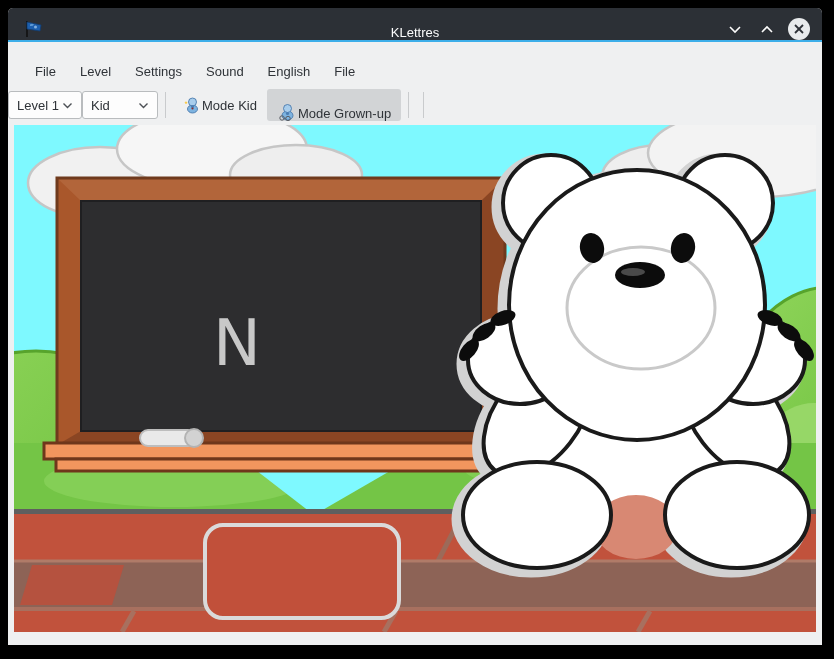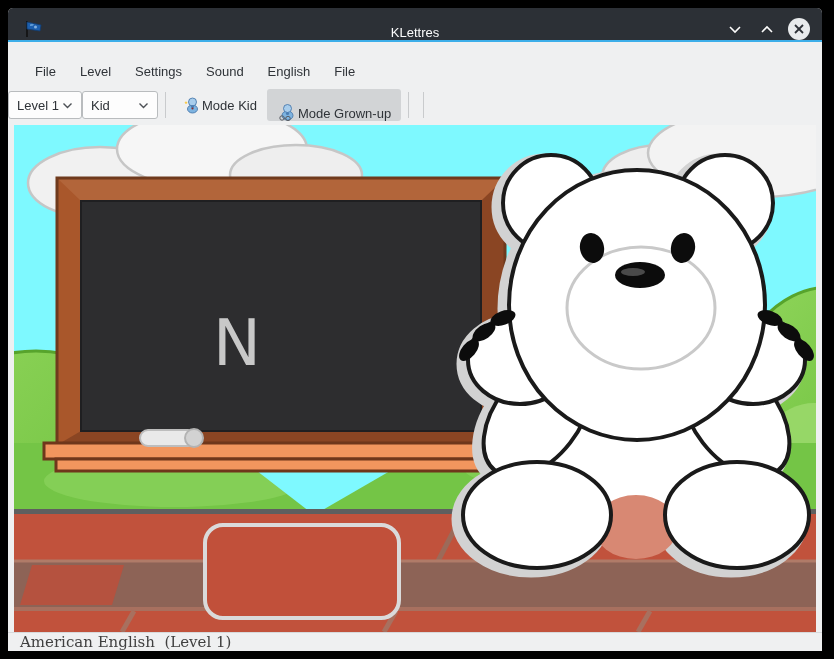--- a/index.html
+++ b/index.html
@@ -250,16 +250,13 @@
         <g>
           <ellipse cx="626" cy="150" rx="25" ry="13" fill="#0c0c0c"></ellipse>
           <ellipse cx="619" cy="147" rx="12" ry="4" fill="#4a4a4a"></ellipse>
         </g>
       </g>
     </svg>
 
     <input class="letter-input" type="text" value="" style="">
   </div>
 
-  <div class="statusbar">
-    <span class="status-text">American English  (Level 1)</span>
-  </div>
 </div>
 
 </body></html>

